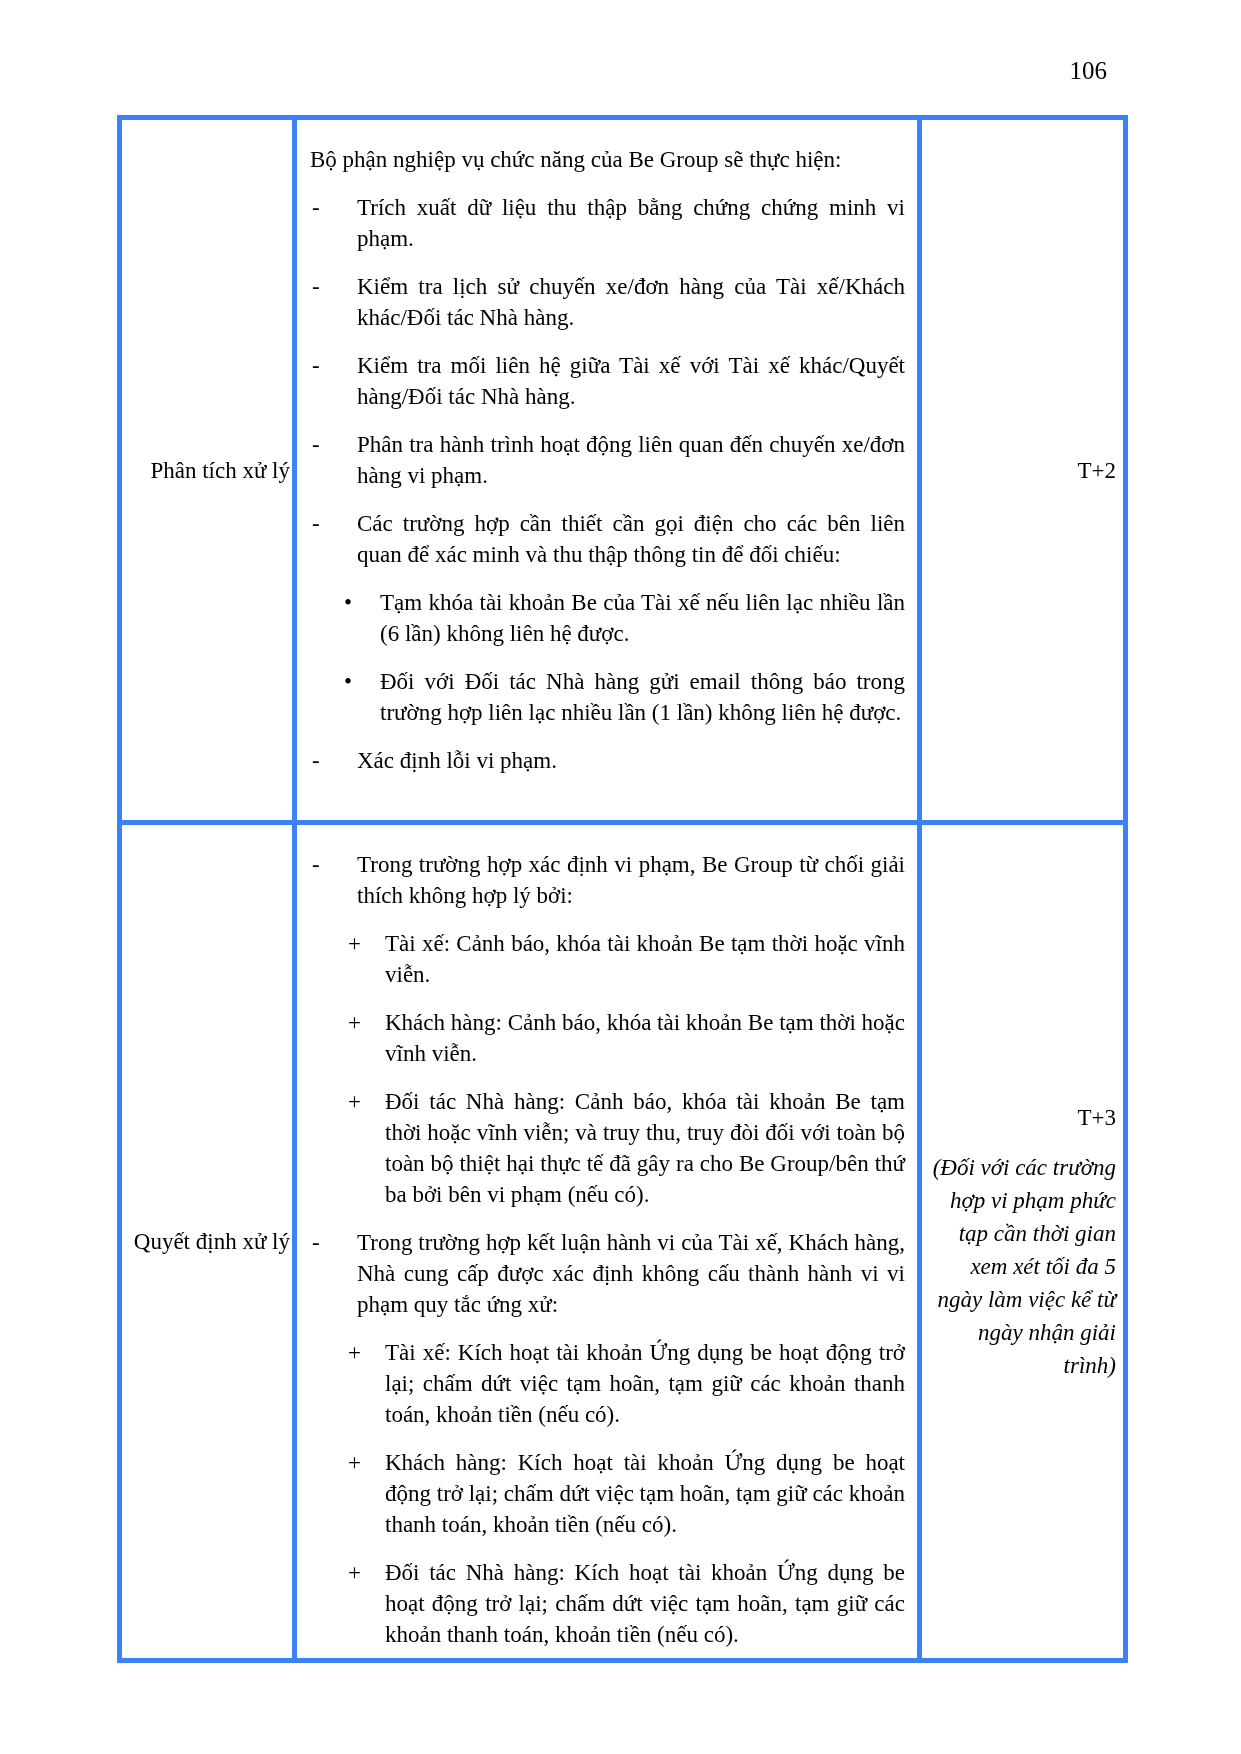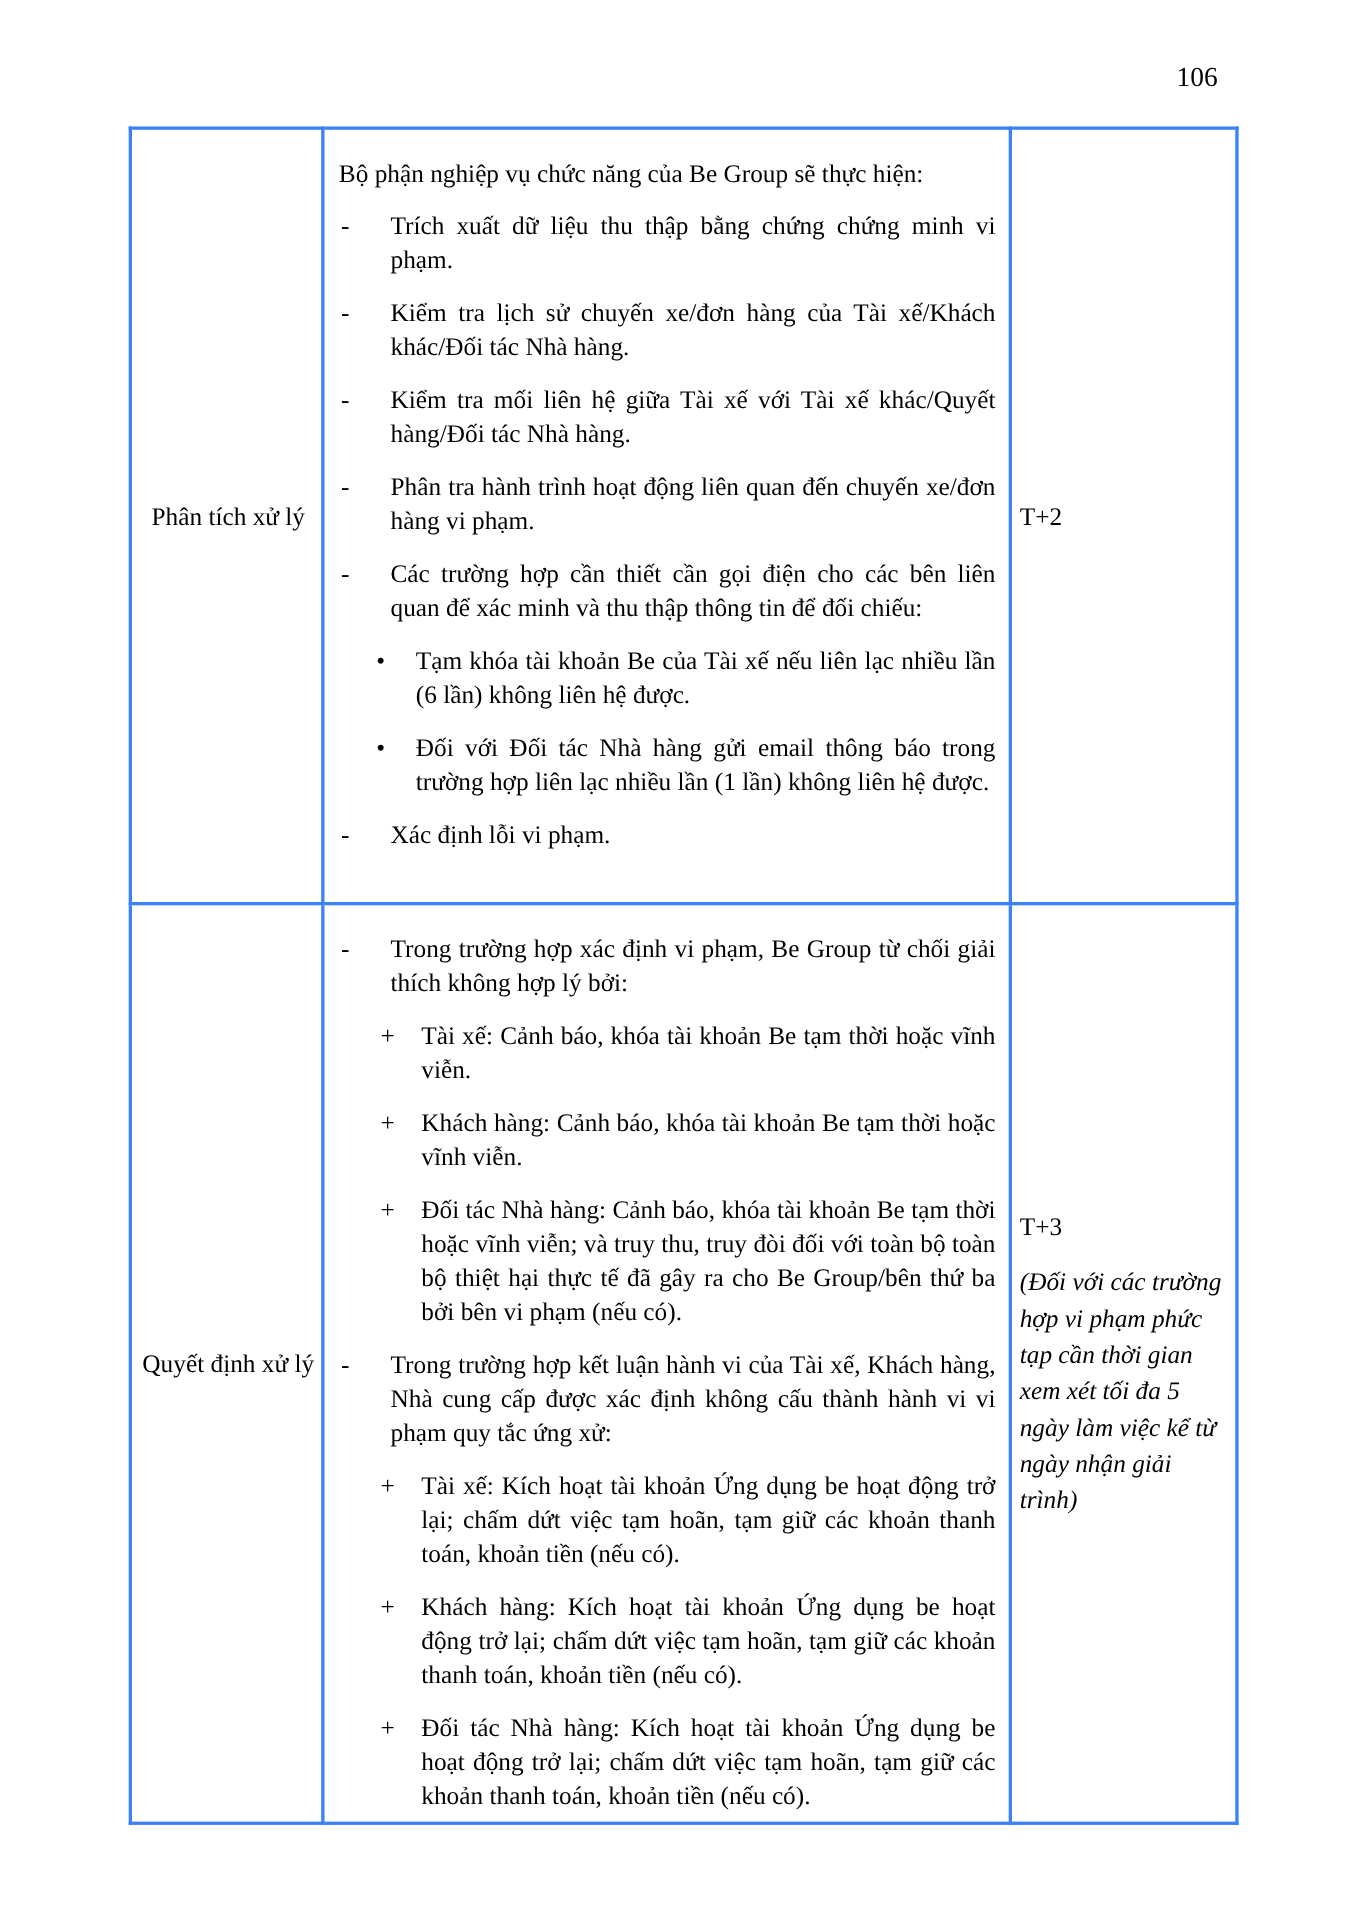--- a/index.html
+++ b/index.html
@@ -25,36 +25,36 @@
   }
   table.doc-table {
     position: absolute;
     left: 117px;
     top: 115px;
     width: 1006px;
     border-collapse: collapse;
     table-layout: fixed;
   }
   table.doc-table td {
-    border: 3px solid #3b82f6;
+    border: 5px solid #3b82f6;
     font-size: 23px;
   }
   td.label-cell {
     vertical-align: middle;
-    text-align: center;
+    text-align: right;
     padding: 4px 2px 4px 5px;
     line-height: 31px;
   }
   td.content-cell {
     vertical-align: top;
     padding: 24px 12px 8px 13px;
   }
   td.timeline-cell {
     vertical-align: middle;
-    text-align: left;
+    text-align: right;
     padding: 8px 7px;
   }
   .timeline-value {
     line-height: 31px;
   }
   .timeline-note {
     font-style: italic;
     line-height: 33px;
     margin-top: 18px;
   }

